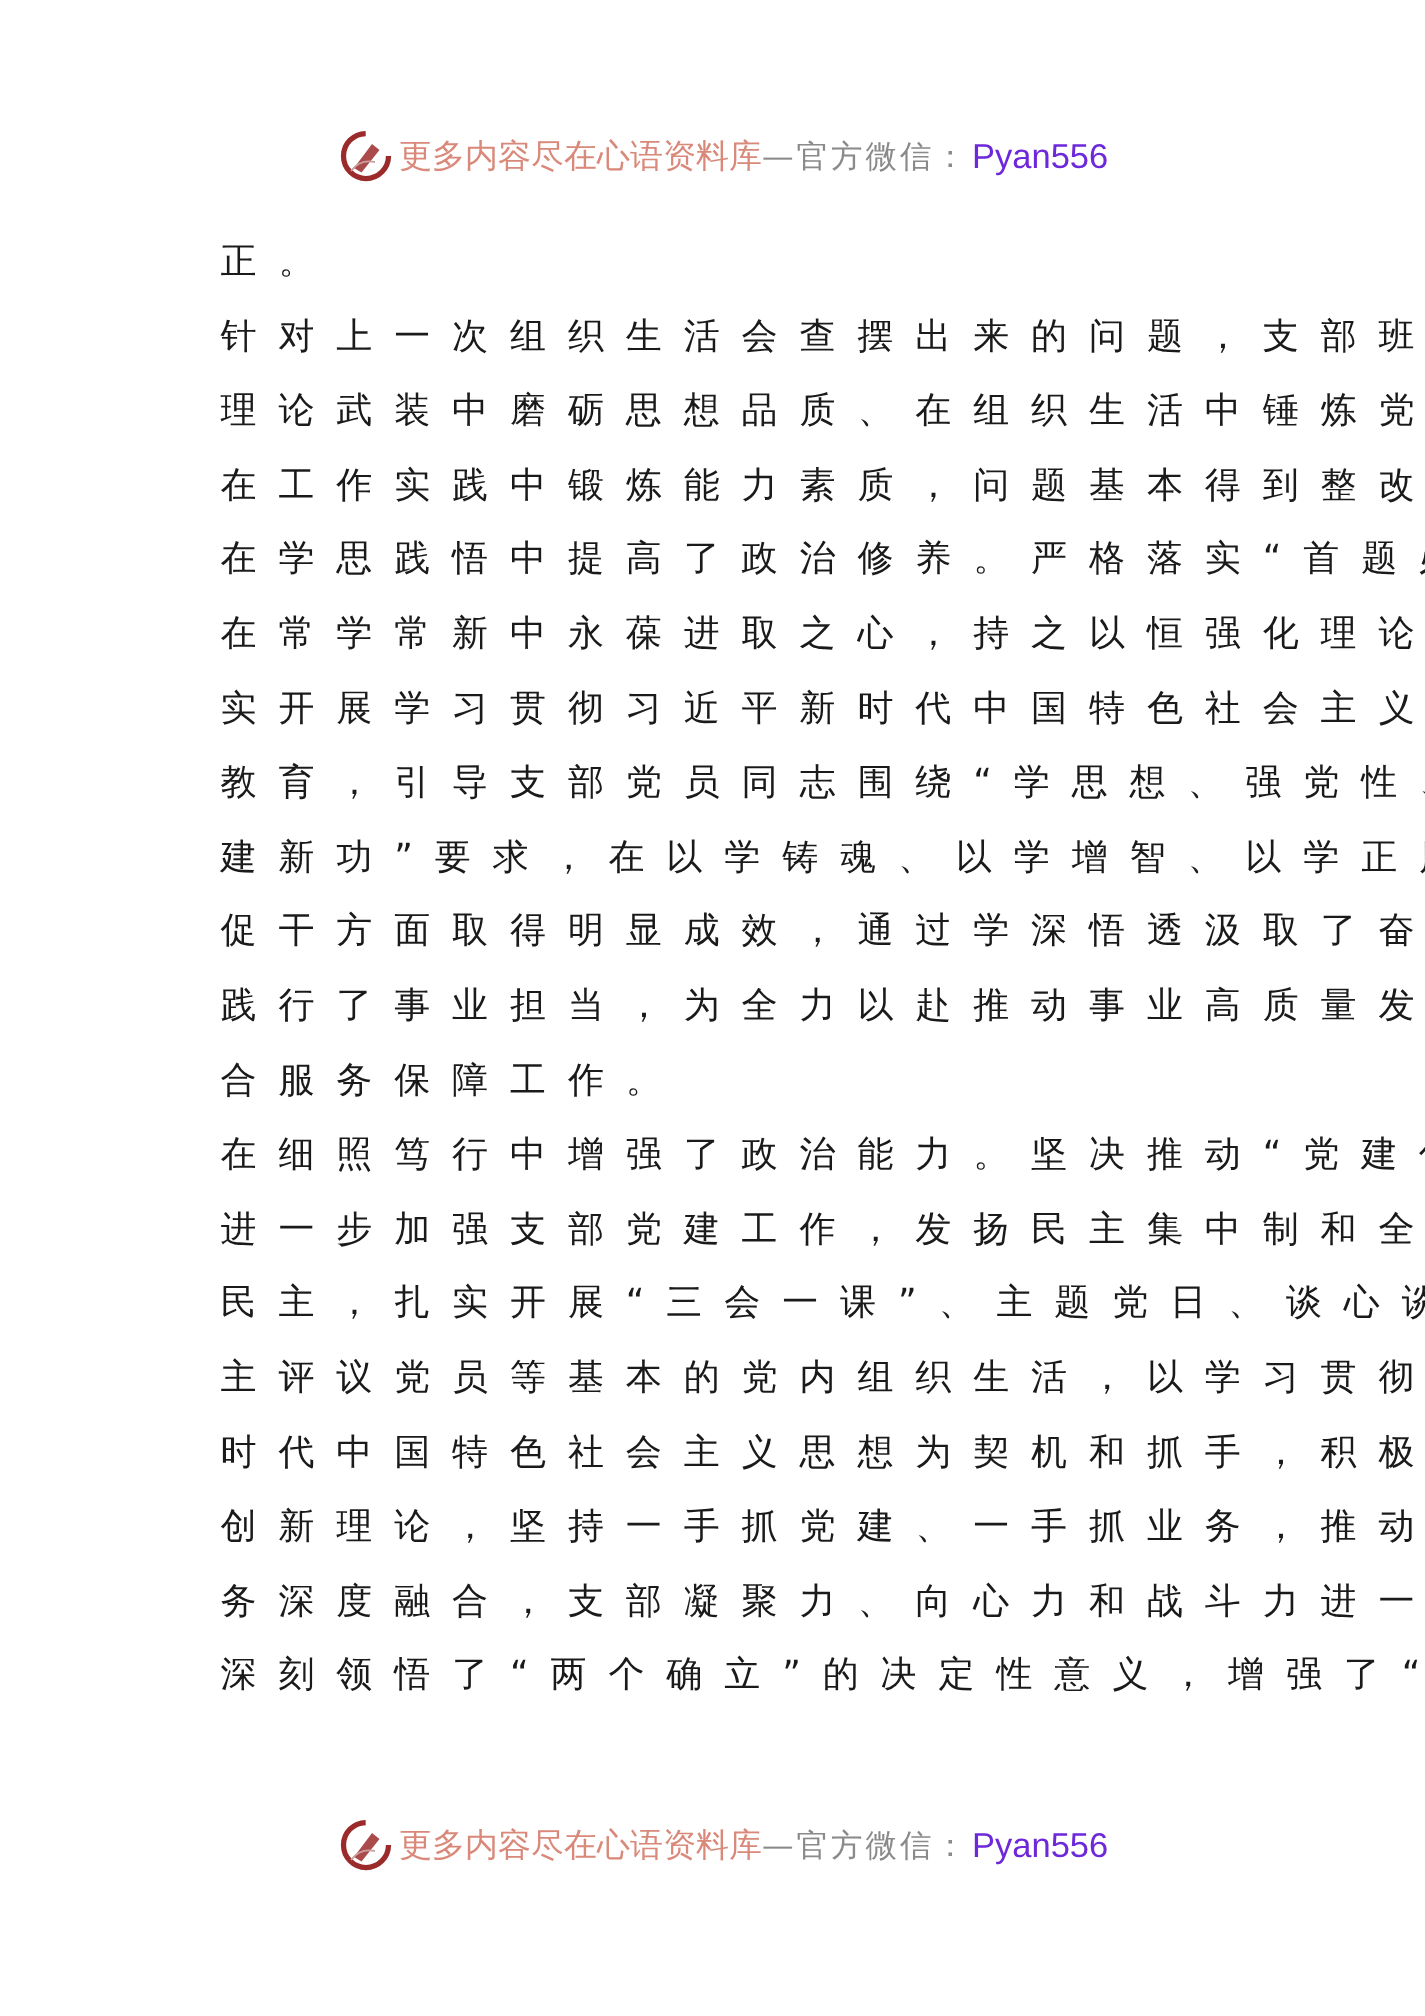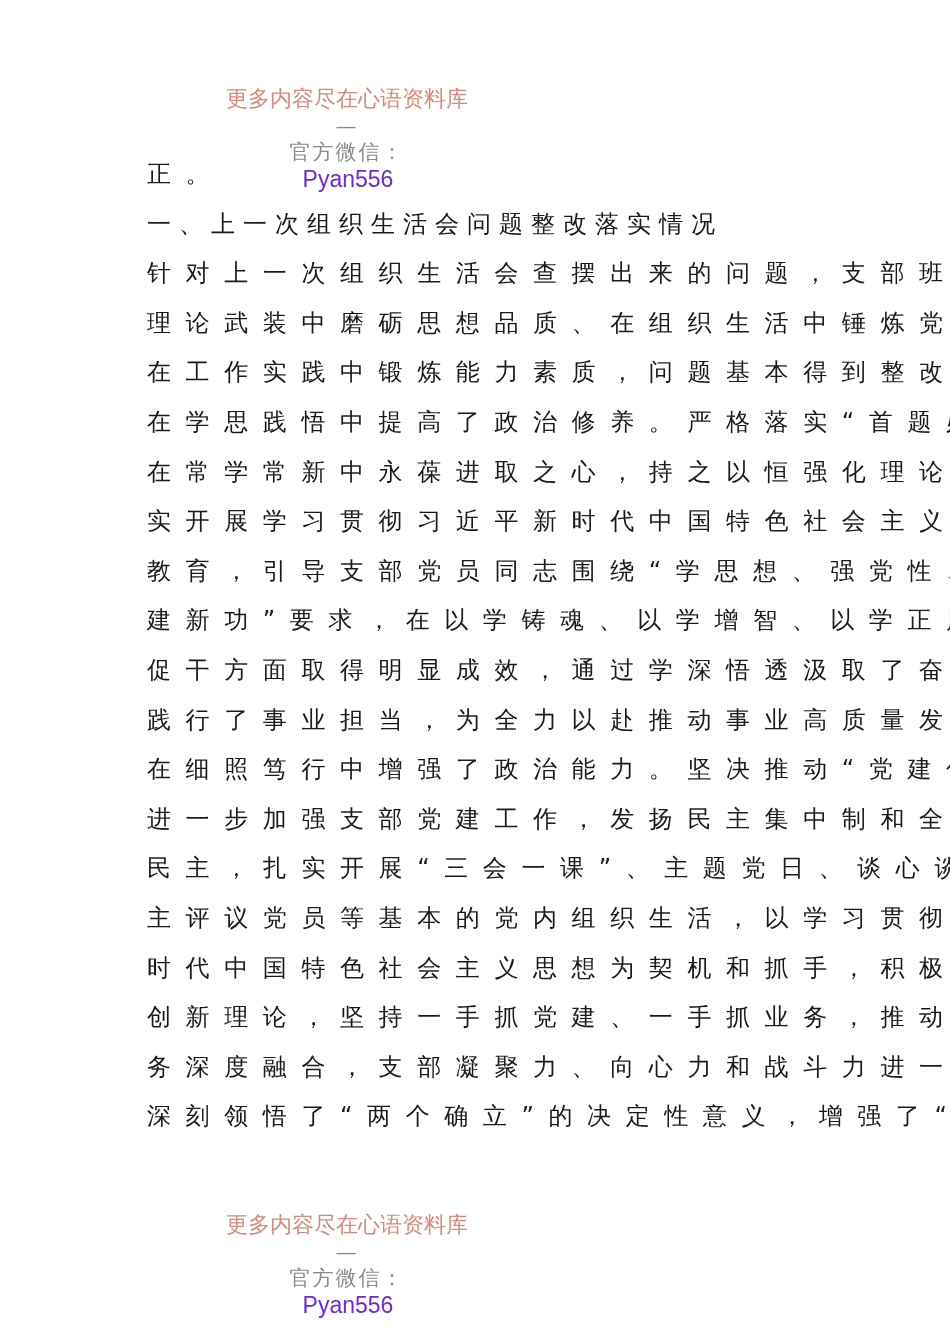--- a/index.html
+++ b/index.html
@@ -1,18 +1,18 @@
 <!DOCTYPE html>
 <html><head>
 <meta charset="utf-8">
 <style>
   html, body { margin:0; padding:0; background:#ffffff; }
   body { width:950px; height:1344px; position:relative; overflow:hidden; font-family:"DejaVu Sans", sans-serif; }
   .page { position:absolute; left:0; top:0; width:950px; height:1344px; background:#fff; }
-  .banner { position:absolute; left:226px; height:40px; display:flex; align-items:center; white-space:nowrap;flex-direction:column; }
+  .banner { position:absolute; left:226px; height:40px; display:flex; align-items:center; white-space:nowrap; }
   .banner.top { top:84px; }
   .banner.bottom { top:1210px; }
   .logo { width:36px; height:36px; margin-right:4px; }
   .b-red { color:#d9897a; font-family:"DejaVu Serif", serif; font-size:22px; letter-spacing:0px; }
   .b-gray { color:#8a8a8a; font-family:"DejaVu Serif", serif; font-size:21px; letter-spacing:2px; }
   .b-id { color:#6d28d9; font-family:"Liberation Sans", sans-serif; font-size:23px; margin-left:2px; }
   .body-text { position:absolute; left:147px; top:150px; width:680px; }
   .line { height:49.6px; line-height:49.6px; font-size:24px; color:#1a1a1a; letter-spacing:14.6px; white-space:nowrap; font-family:"DejaVu Sans", sans-serif; }
   .line.h { letter-spacing:8px; }
 </style>
@@ -28,31 +28,31 @@
       <path d="M8 28 Q14 20 24 22" fill="none" stroke="#c9a0a0" stroke-width="1.2"></path>
     </svg>
     <span class="b-red">更多内容尽在心语资料库</span>
     <span class="b-gray">—</span>
     <span class="b-gray">官方微信：</span>
     <span class="b-id">Pyan556</span>
   </div>
 
   <div class="body-text">
     <div class="line">正。</div>
-    <div class="line h">一、上一次组织生活会问题整改落实情况</div>
     <div class="line">针对上一次组织生活会查摆出来的问题，支部班子注重在</div>
     <div class="line">理论武装中磨砺思想品质、在组织生活中锤炼党性修养、</div>
     <div class="line">在工作实践中锻炼能力素质，问题基本得到整改落实。</div>
     <div class="line">在学思践悟中提高了政治修养。严格落实“首题必政治”</div>
     <div class="line">在常学常新中永葆进取之心，持之以恒强化理论武装，扎</div>
     <div class="line">实开展学习贯彻习近平新时代中国特色社会主义思想主题</div>
     <div class="line">教育，引导支部党员同志围绕“学思想、强党性、重实践</div>
     <div class="line">建新功”要求，在以学铸魂、以学增智、以学正风、以学</div>
     <div class="line">促干方面取得明显成效，通过学深悟透汲取了奋进力量、</div>
     <div class="line">践行了事业担当，为全力以赴推动事业高质量发展做好综</div>
+    <div class="line">合服务保障工作。</div>
     <div class="line">在细照笃行中增强了政治能力。坚决推动“党建促队建”</div>
     <div class="line">进一步加强支部党建工作，发扬民主集中制和全过程人民</div>
     <div class="line">民主，扎实开展“三会一课”、主题党日、谈心谈话、民</div>
     <div class="line">主评议党员等基本的党内组织生活，以学习贯彻习近平新</div>
     <div class="line">时代中国特色社会主义思想为契机和抓手，积极宣讲党的</div>
     <div class="line">创新理论，坚持一手抓党建、一手抓业务，推动党建与业</div>
     <div class="line">务深度融合，支部凝聚力、向心力和战斗力进一步激发，</div>
     <div class="line">深刻领悟了“两个确立”的决定性意义，增强了“四个意</div>
   </div>
 

